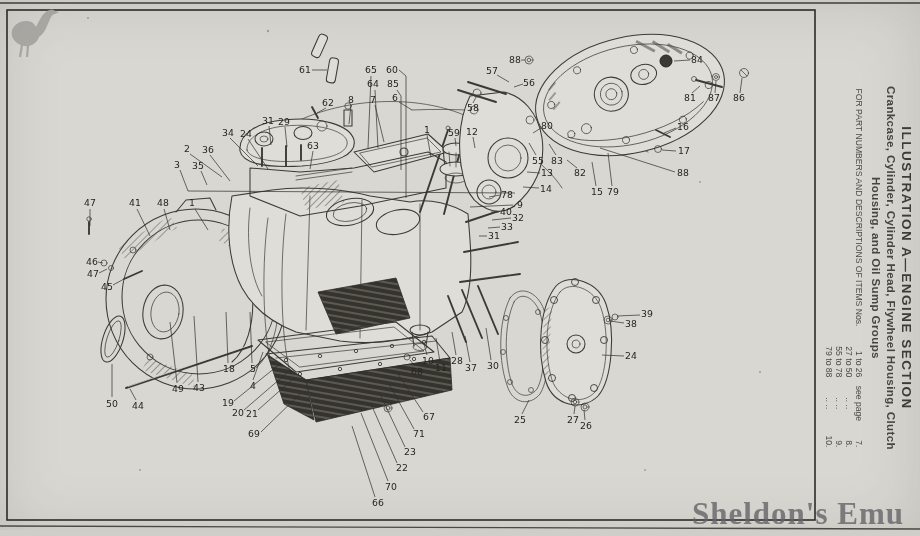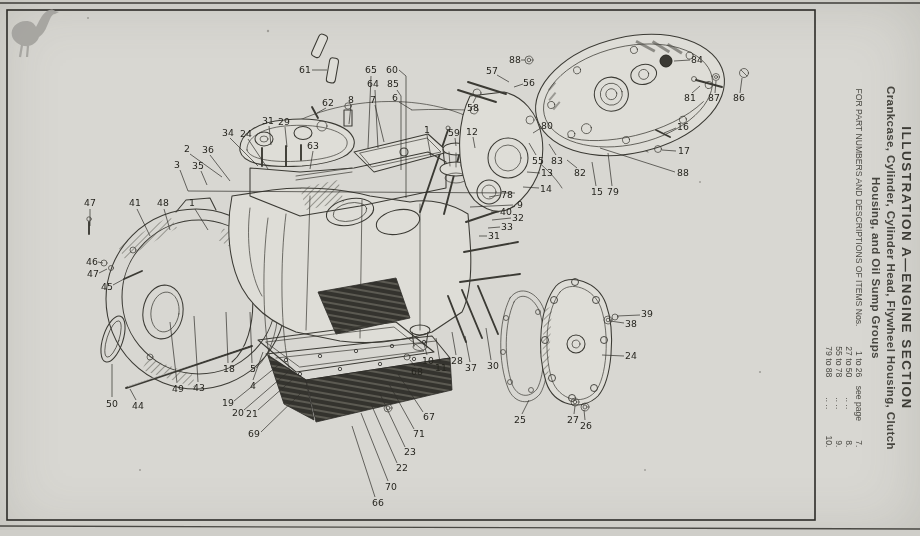--- a/index.html
+++ b/index.html
@@ -485,20 +485,21 @@
           </div>
           <div class="nrow">
             <span class="nrange">79 to 88</span>
             <span class="nmid">.. ..</span>
             <span class="npage">10.</span>
           </div>
         </div>
   </div>
 </div>
 
+<div class="watermark">Sheldon's Emu</div>
 <svg class="emu" width="62" height="60" viewBox="0 0 62 60">
   <path d="M12 36 C10 28 17 21 26 21 C31 21 34 23 36 27 C39 22 41 15 47 11
            C50 9 53 9 55 11 L59 12 L55 14 C53 14 51 16 50 19 L47 26
            C45 31 43 34 39 37 C37 43 31 47 24 46 C19 45 13 41 12 36 Z" fill="#a3a29d" opacity=".92"></path>
   <path d="M22 45 L20 57 M28 46 L27 57" stroke="#a3a29d" stroke-width="2.2" fill="none" opacity=".92"></path>
 </svg>
 
 </div>
 
 </body></html>

